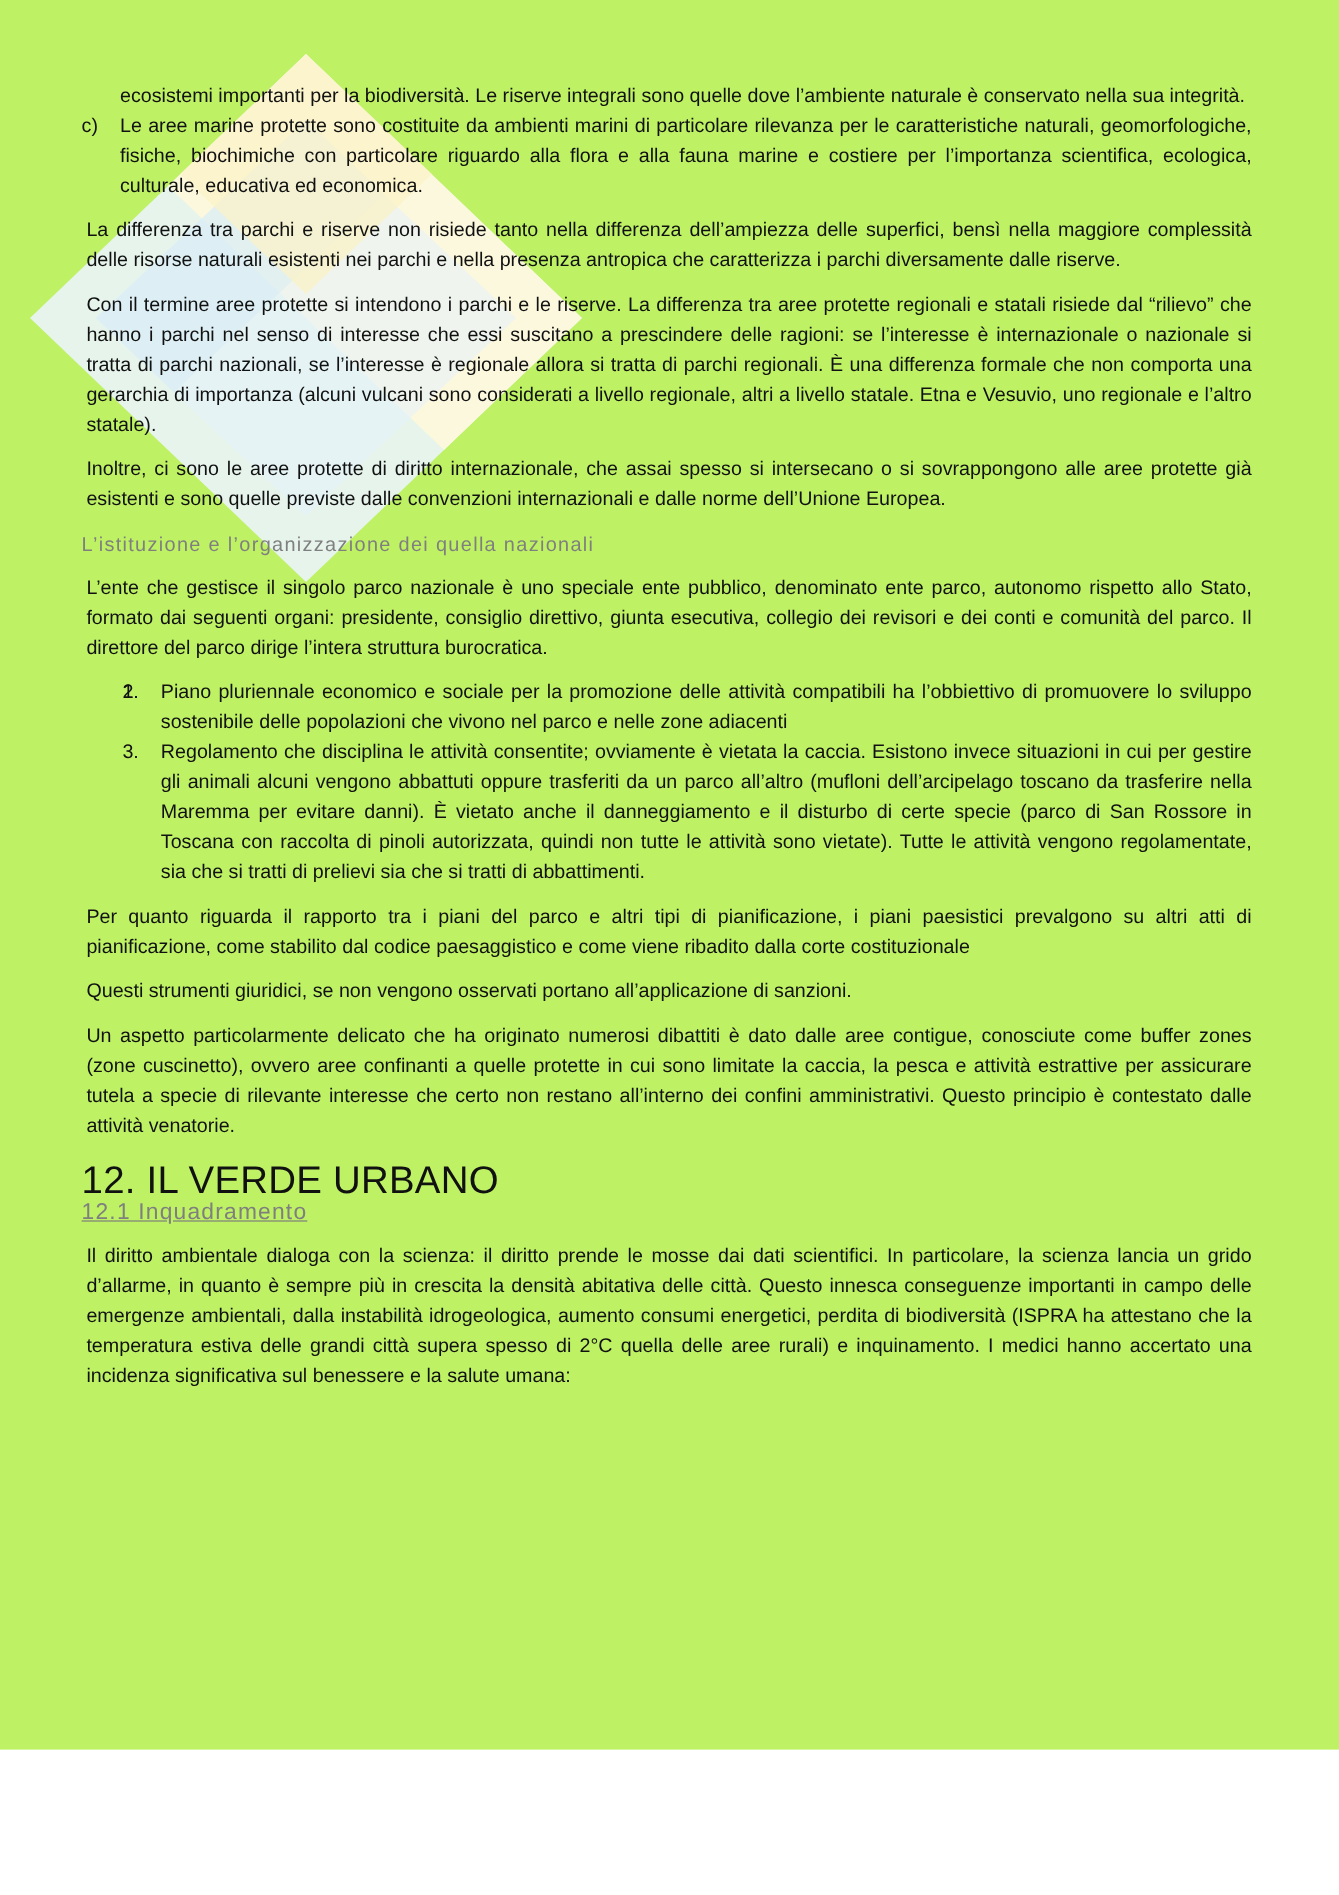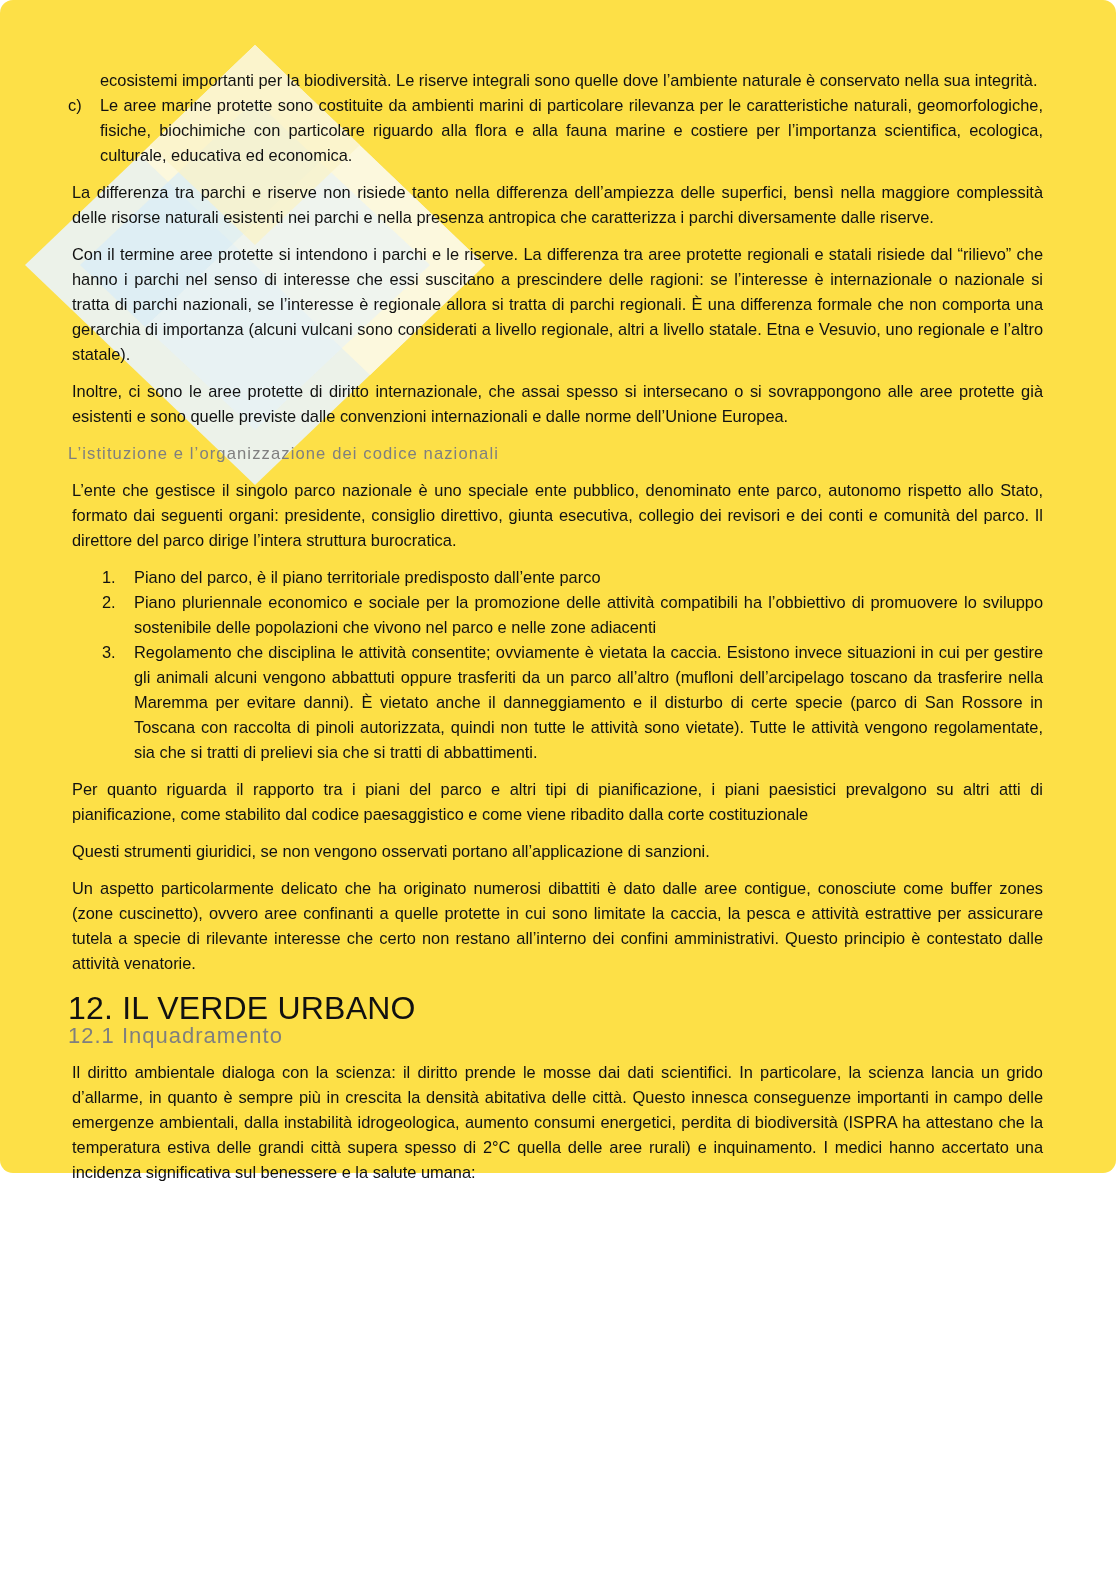--- a/index.html
+++ b/index.html
@@ -1,20 +1,19 @@
 <!DOCTYPE html>
 <html><head>
   <meta charset="utf-8">
   <style>
     html, body { margin: 0; padding: 0; background: #ffffff; }
     body { width: 1116px; height: 1579px; position: relative; overflow: hidden; }
     .page {
-      position: absolute; left: 0; top: 0; width: 1116px; height: 1173px;
-      background: #fde047;
-      border-radius: 13px;
+      position: absolute; left: 0; top: 0; width: 1116px; height: 1458px;
+      background: #bef264;
     }
     .watermark {
       position: absolute; left: 20px; top: 40px; width: 470px; height: 450px;
       pointer-events: none; z-index: 0;
     }
     .content {
       position: absolute; left: 68px; top: 68px; width: 975px; z-index: 1;
       font-family: "Liberation Sans", sans-serif;
       font-size: 16.4px; line-height: 25px; color: #111111;
     }
@@ -28,22 +27,22 @@
       margin: 0 0 12px 0; line-height: 25px;
     }
     .ol { margin: 0 0 12px 0; padding: 0; }
     .ol .list-item { padding-left: 66px; }
     .ol .list-marker { left: 34px; }
     .h1 {
       font-size: 32px; color: #111; margin: 16px 0 0 0; line-height: 32px;
       letter-spacing: 0.2px;
     }
     .h2 {
-      color: #7f7f7f; font-size: 22px; letter-spacing: 1px;
-      margin: 0 0 12px 0; line-height: 24px;
+      color: #7f7f7f; font-size: 19px; letter-spacing: 1px;
+      margin: 0 0 12px 0; line-height: 24px; text-decoration: underline;
     }
     b { font-weight: normal; }
   </style>
 </head>
 <body>
 
 <div class="page">
 
   <svg class="watermark" viewBox="0 0 470 450">
     <polygon points="235,5 465,225 235,445 5,225" fill="#eaf4fb" opacity="0.9"></polygon>
@@ -59,30 +58,29 @@
 
     <div class="list-item list-c">
       <span class="list-marker">c)</span>
       <span>Le </span><b>aree marine protette</b><span> sono costituite da ambienti marini di particolare rilevanza per le caratteristiche naturali, geomorfologiche, fisiche, biochimiche con particolare riguardo alla flora e alla fauna marine e costiere per l’importanza scientifica, ecologica, culturale, educativa ed economica.</span>
     </div>
 
     <p>La differenza tra parchi e riserve non risiede tanto nella differenza dell’ampiezza delle superfici, bensì nella maggiore complessità delle risorse naturali esistenti nei parchi e nella presenza antropica che caratterizza i parchi diversamente dalle riserve.</p>
     <p>Con il termine aree protette si intendono i parchi e le riserve. La differenza tra aree protette regionali e statali risiede dal “rilievo” che hanno i parchi nel senso di interesse che essi suscitano a prescindere delle ragioni: se l’interesse è internazionale o nazionale si tratta di parchi nazionali, se l’interesse è regionale allora si tratta di parchi regionali. È una differenza formale che non comporta una gerarchia di importanza (alcuni vulcani sono considerati a livello regionale, altri a livello statale. Etna e Vesuvio, uno regionale e l’altro statale).</p>
     <p>Inoltre, ci sono le aree protette di diritto internazionale, che assai spesso si intersecano o si sovrappongono alle aree protette già esistenti e sono quelle previste dalle convenzioni internazionali e dalle norme dell’Unione Europea.</p>
 
-    <div class="h3">L’istituzione e l’organizzazione dei codice nazionali</div>
+    <div class="h3">L’istituzione e l’organizzazione dei quella nazionali</div>
 
     <p>L’ente che gestisce il singolo parco nazionale è uno speciale ente pubblico, denominato ente parco, autonomo rispetto allo Stato, formato dai seguenti organi: presidente, consiglio direttivo, giunta esecutiva, collegio dei revisori e dei conti e comunità del parco. Il direttore del parco dirige l’intera struttura burocratica.</p>
 
 
 
     <div class="ol">
       <div class="list-item">
         <span class="list-marker">1.</span>
-        <span>Piano del parco, è il piano territoriale predisposto dall’ente parco</span>
       </div>
       <div class="list-item">
         <span class="list-marker">2.</span>
         <span>Piano pluriennale economico e sociale per la promozione delle attività compatibili ha l’obbiettivo di promuovere lo sviluppo sostenibile delle popolazioni che vivono nel parco e nelle zone adiacenti</span>
       </div>
       <div class="list-item">
         <span class="list-marker">3.</span>
         <span>Regolamento che disciplina le attività consentite; ovviamente è vietata la caccia. Esistono invece situazioni in cui per gestire gli animali alcuni vengono abbattuti oppure trasferiti da un parco all’altro (mufloni dell’arcipelago toscano da trasferire nella Maremma per evitare danni). È vietato anche il danneggiamento e il disturbo di certe specie (parco di San Rossore in Toscana con raccolta di pinoli autorizzata, quindi non tutte le attività sono vietate). Tutte le attività vengono regolamentate, sia che si tratti di prelievi sia che si tratti di abbattimenti.</span>
       </div>
     </div>

